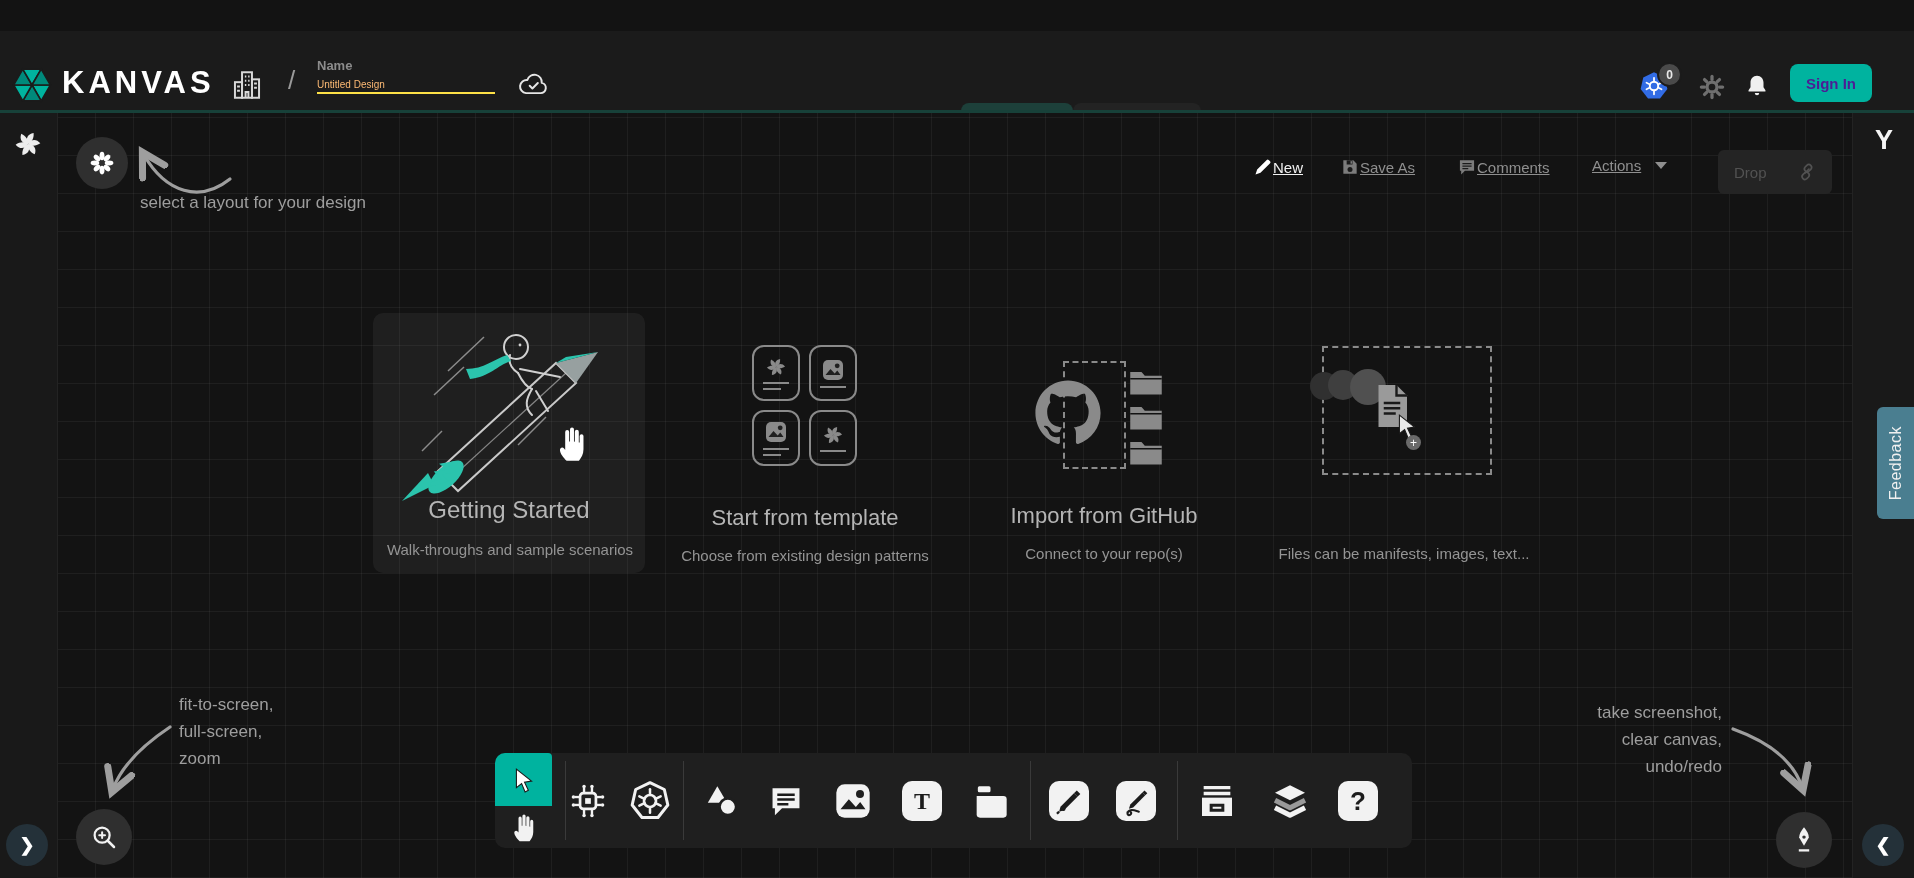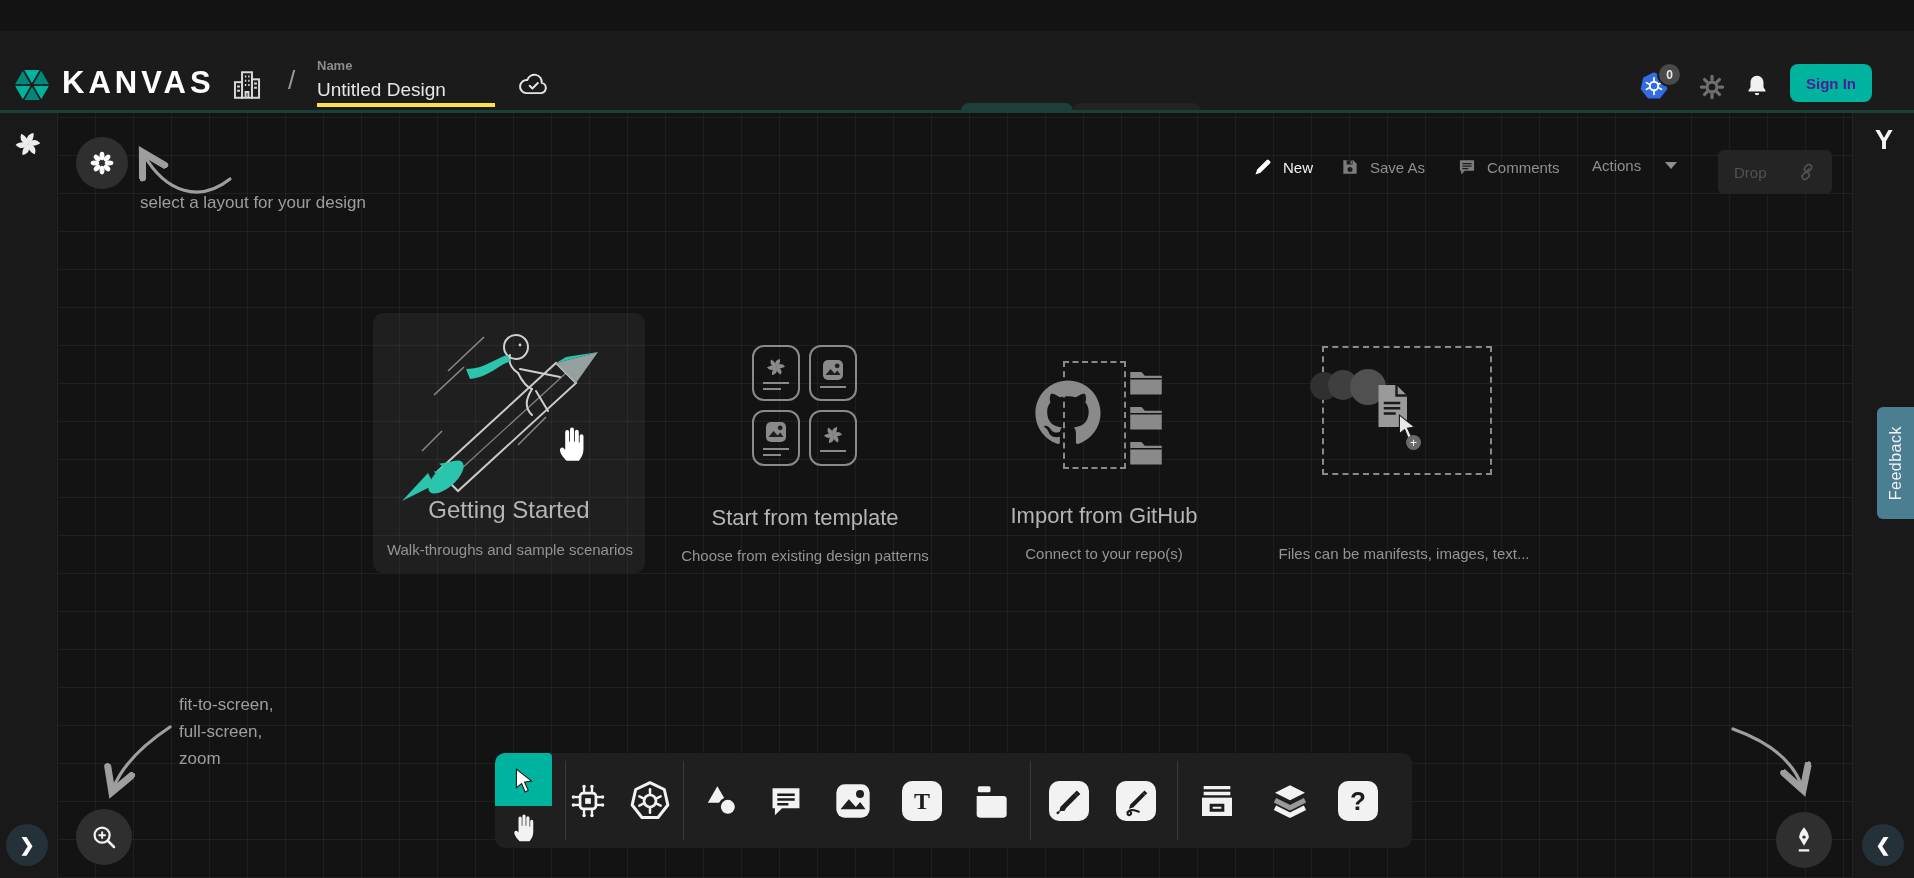--- a/index.html
+++ b/index.html
@@ -2,21 +2,21 @@
 <html><head>
 <meta charset="utf-8">
 <style>
   html,body{margin:0;padding:0;background:#0d0d0d;font-family:"Liberation Sans",sans-serif;}
   #stage{position:relative;width:1914px;height:878px;overflow:hidden;background:#131313;}
   .abs{position:absolute;}
   
   #header{position:absolute;left:0;top:0;width:1914px;height:110px;background:#1b1b1b;margin-top:31px;}
   .logo-text{color:#fff;font-weight:bold;font-size:31px;letter-spacing:4px;}
   .name-label{color:#8c8c8c;font-size:13px;font-weight:bold;}
-  .name-input{background:transparent;border:none;border-bottom:4px solid #fde047;color:#e5e5e5;font-size:19px;width:178px;padding:2px 0;font-family:"Liberation Sans",sans-serif;outline:none;}
+  .name-input{background:transparent;border:none;border-bottom:2px solid #fde047;color:#fdba74;font-size:10px;width:178px;padding:2px 0;font-family:"Liberation Sans",sans-serif;outline:none;}
   .slash{color:#9a9a9a;font-size:26px;font-weight:300;}
   .tab{position:absolute;top:72px;height:38px;border-radius:8px 8px 0 0;display:flex;align-items:center;justify-content:center;gap:9px;font-size:15px;cursor:pointer;}
   .tab.active{background:#1d403a;color:#f2f2f2;}
   .tab.inactive{background:#232323;color:#5f5f5f;}
   .badge{position:absolute;width:21px;height:21px;border-radius:50%;background:#4a4a4a;border:2px solid #1b1b1b;color:#e8e8e8;font-size:12px;font-weight:bold;display:flex;align-items:center;justify-content:center;}
   .signin{position:absolute;left:1790px;top:33px;width:82px;height:38px;border-radius:8px;background:#00B39F;color:#4c1d95;font-size:15px;font-weight:bold;display:flex;align-items:center;justify-content:center;cursor:pointer;border:none;}
   
   #canvas{position:absolute;left:0;top:110px;width:1914px;height:768px;background-color:#131313;
     background-image:linear-gradient(rgba(255,255,255,.05) 1px,transparent 1px),linear-gradient(90deg,rgba(255,255,255,.05) 1px,transparent 1px);
     background-size:38px 38px;background-position:19px 4px;border-top:3px solid #174139;box-sizing:border-box;}
@@ -29,21 +29,21 @@
   .card-sub{position:absolute;text-align:center;color:#949494;font-size:15px;}
   .tile{border:2px solid #8a8a8a;border-radius:12px;width:44px;height:52px;display:flex;flex-direction:column;align-items:center;justify-content:center;gap:4px;}
   .tile .lines{width:26px;border-top:2px solid #8a8a8a;}
   .tile .lines2{width:18px;border-top:2px solid #8a8a8a;margin-left:-8px;}
   .dashed-box{position:absolute;border:2px dashed #8a8a8a;}
   
   #btm-panel{position:absolute;left:495px;top:640px;width:917px;height:95px;background:#1f1f1f;border-radius:10px;}
   .tool{position:absolute;top:28px;width:40px;height:40px;display:flex;align-items:center;justify-content:center;cursor:pointer;}
   .tool-tile{background:#f2f2f2;border-radius:10px;}
   .tdiv{position:absolute;top:8px;height:79px;width:1px;background:#3a3a3a;}
-  .tb-item{position:absolute;display:flex;align-items:center;gap:10px;cursor:pointer;font-size:15px;}
+  .tb-item{position:absolute;display:flex;align-items:center;cursor:pointer;font-size:15px;text-decoration:underline;}
   .muted{color:#8f8f8f;}
   .share-box{position:absolute;left:1718px;top:37px;width:114px;height:44px;background:#242424;border-radius:6px;display:flex;align-items:center;justify-content:space-between;padding:0 16px;box-sizing:border-box;color:#525252;font-size:15px;cursor:default;}
   .caret{width:0;height:0;border-left:6px solid transparent;border-right:6px solid transparent;border-top:7px solid #8f8f8f;}
   #feedback{position:absolute;left:1877px;top:294px;width:37px;height:112px;background:#4A7E90;border-radius:6px 0 0 6px;display:flex;align-items:center;justify-content:center;cursor:pointer;}
   #feedback span{writing-mode:vertical-rl;transform:rotate(180deg);color:#f0f0f0;font-size:16px;letter-spacing:.5px;}
   svg{display:block;}
 </style>
 </head>
 <body>
 
@@ -439,20 +439,25 @@
         <use href="#i-cursor-arrow" width="26" height="26"></use>
       </svg>
     <div class="abs" style="left:1406px;top:322px;width:15px;height:15px;border-radius:50%;background:#6a6a6a;color:#fff;font-size:12px;display:flex;align-items:center;justify-content:center">+</div>
     <div class="card-sub" style="left:1254px;top:432px;width:300px">Files can be manifests, images, text...</div>
 
     <div class="abs hint" style="left:179px;top:578px">
       <div>fit-to-screen,</div>
       <div>full-screen,</div>
       <div>zoom</div>
     </div>
+    <div class="abs hint" style="right:192px;top:586px;text-align:right">
+      <div>take screenshot,</div>
+      <div>clear canvas,</div>
+      <div>undo/redo</div>
+    </div>
 
     <svg class="abs" style="left:0;top:0;pointer-events:none" width="1914" height="768">
       <path d="M230 66 C 200 90 166 80 144 42" fill="none" stroke="#9e9e9e" stroke-width="3.2" stroke-linecap="round" marker-end="url(#ah)"></path>
       <path d="M170 614 C 146 630 122 652 113 676" fill="none" stroke="#9e9e9e" stroke-width="3.2" stroke-linecap="round" marker-end="url(#ah)"></path>
       <path d="M1733 616 C 1772 630 1794 650 1802 674" fill="none" stroke="#9e9e9e" stroke-width="3.2" stroke-linecap="round" marker-end="url(#ah)"></path>
     </svg>
 
     <div id="btm-panel">
       <div class="abs" style="left:0;top:0;width:57px;height:53px;background:#00B39F;border-radius:10px 4px 0 0;display:flex;align-items:center;justify-content:center">
         <svg width="26" height="26" style="color:#fff">

